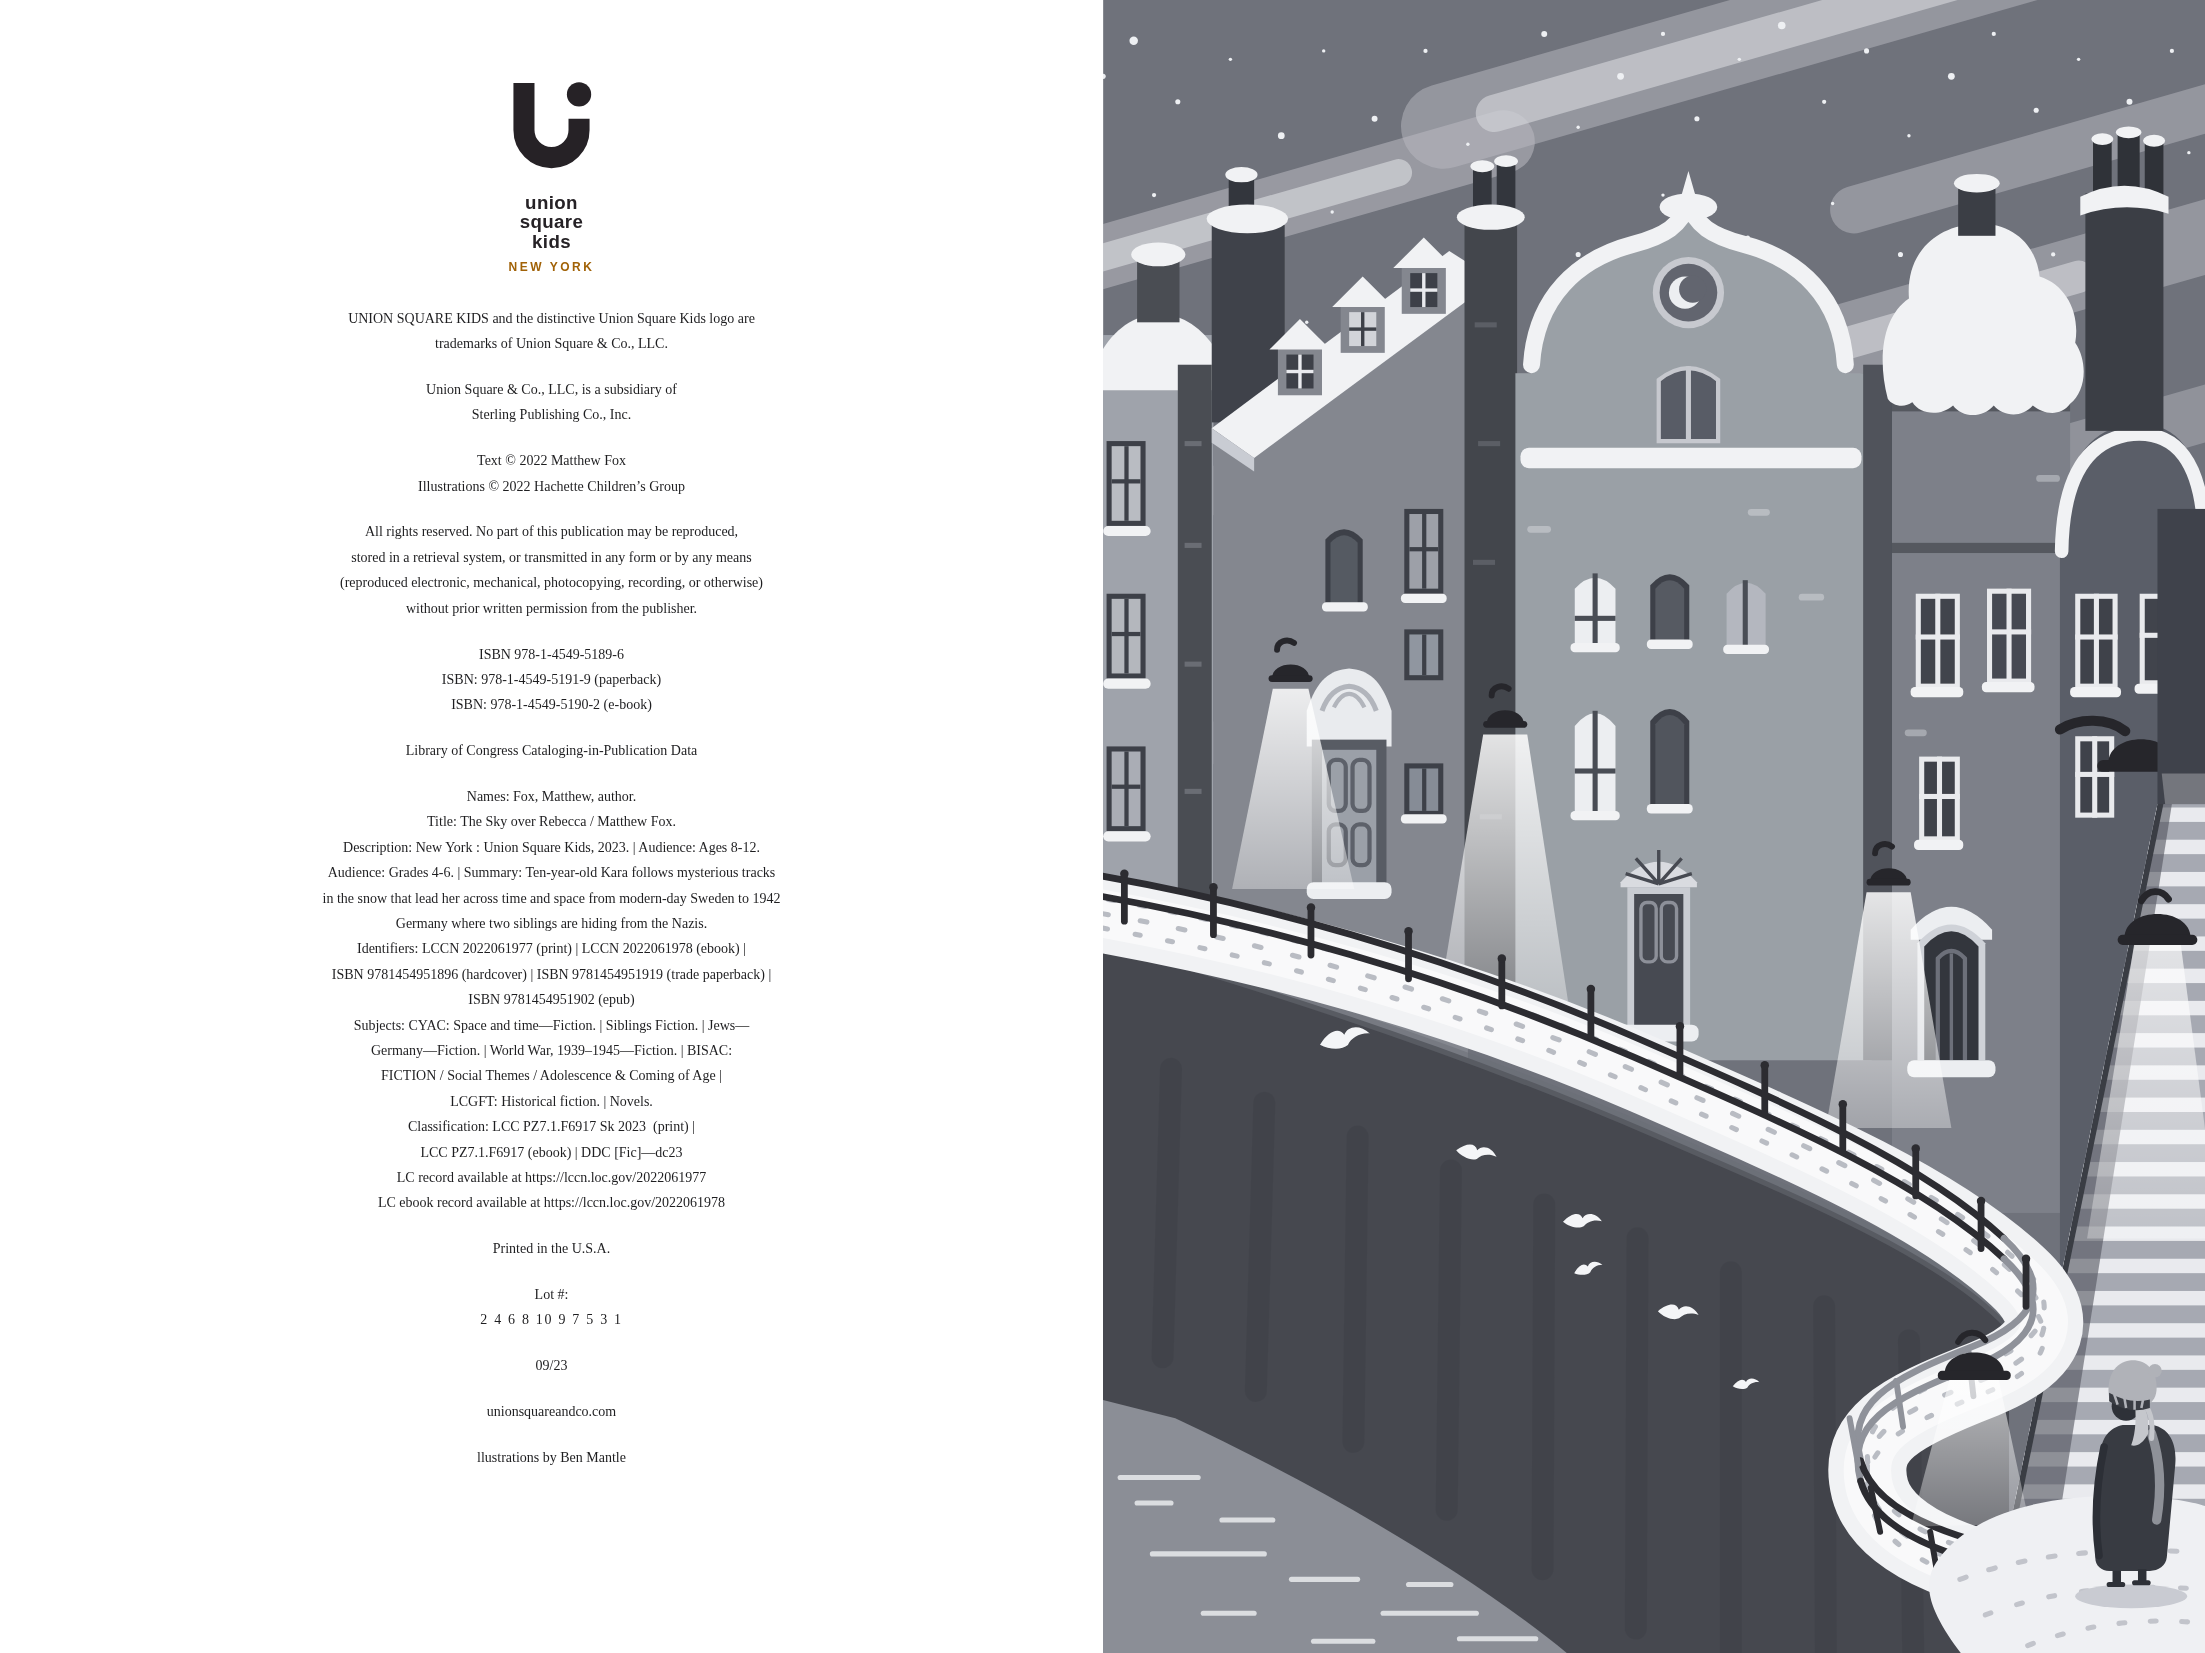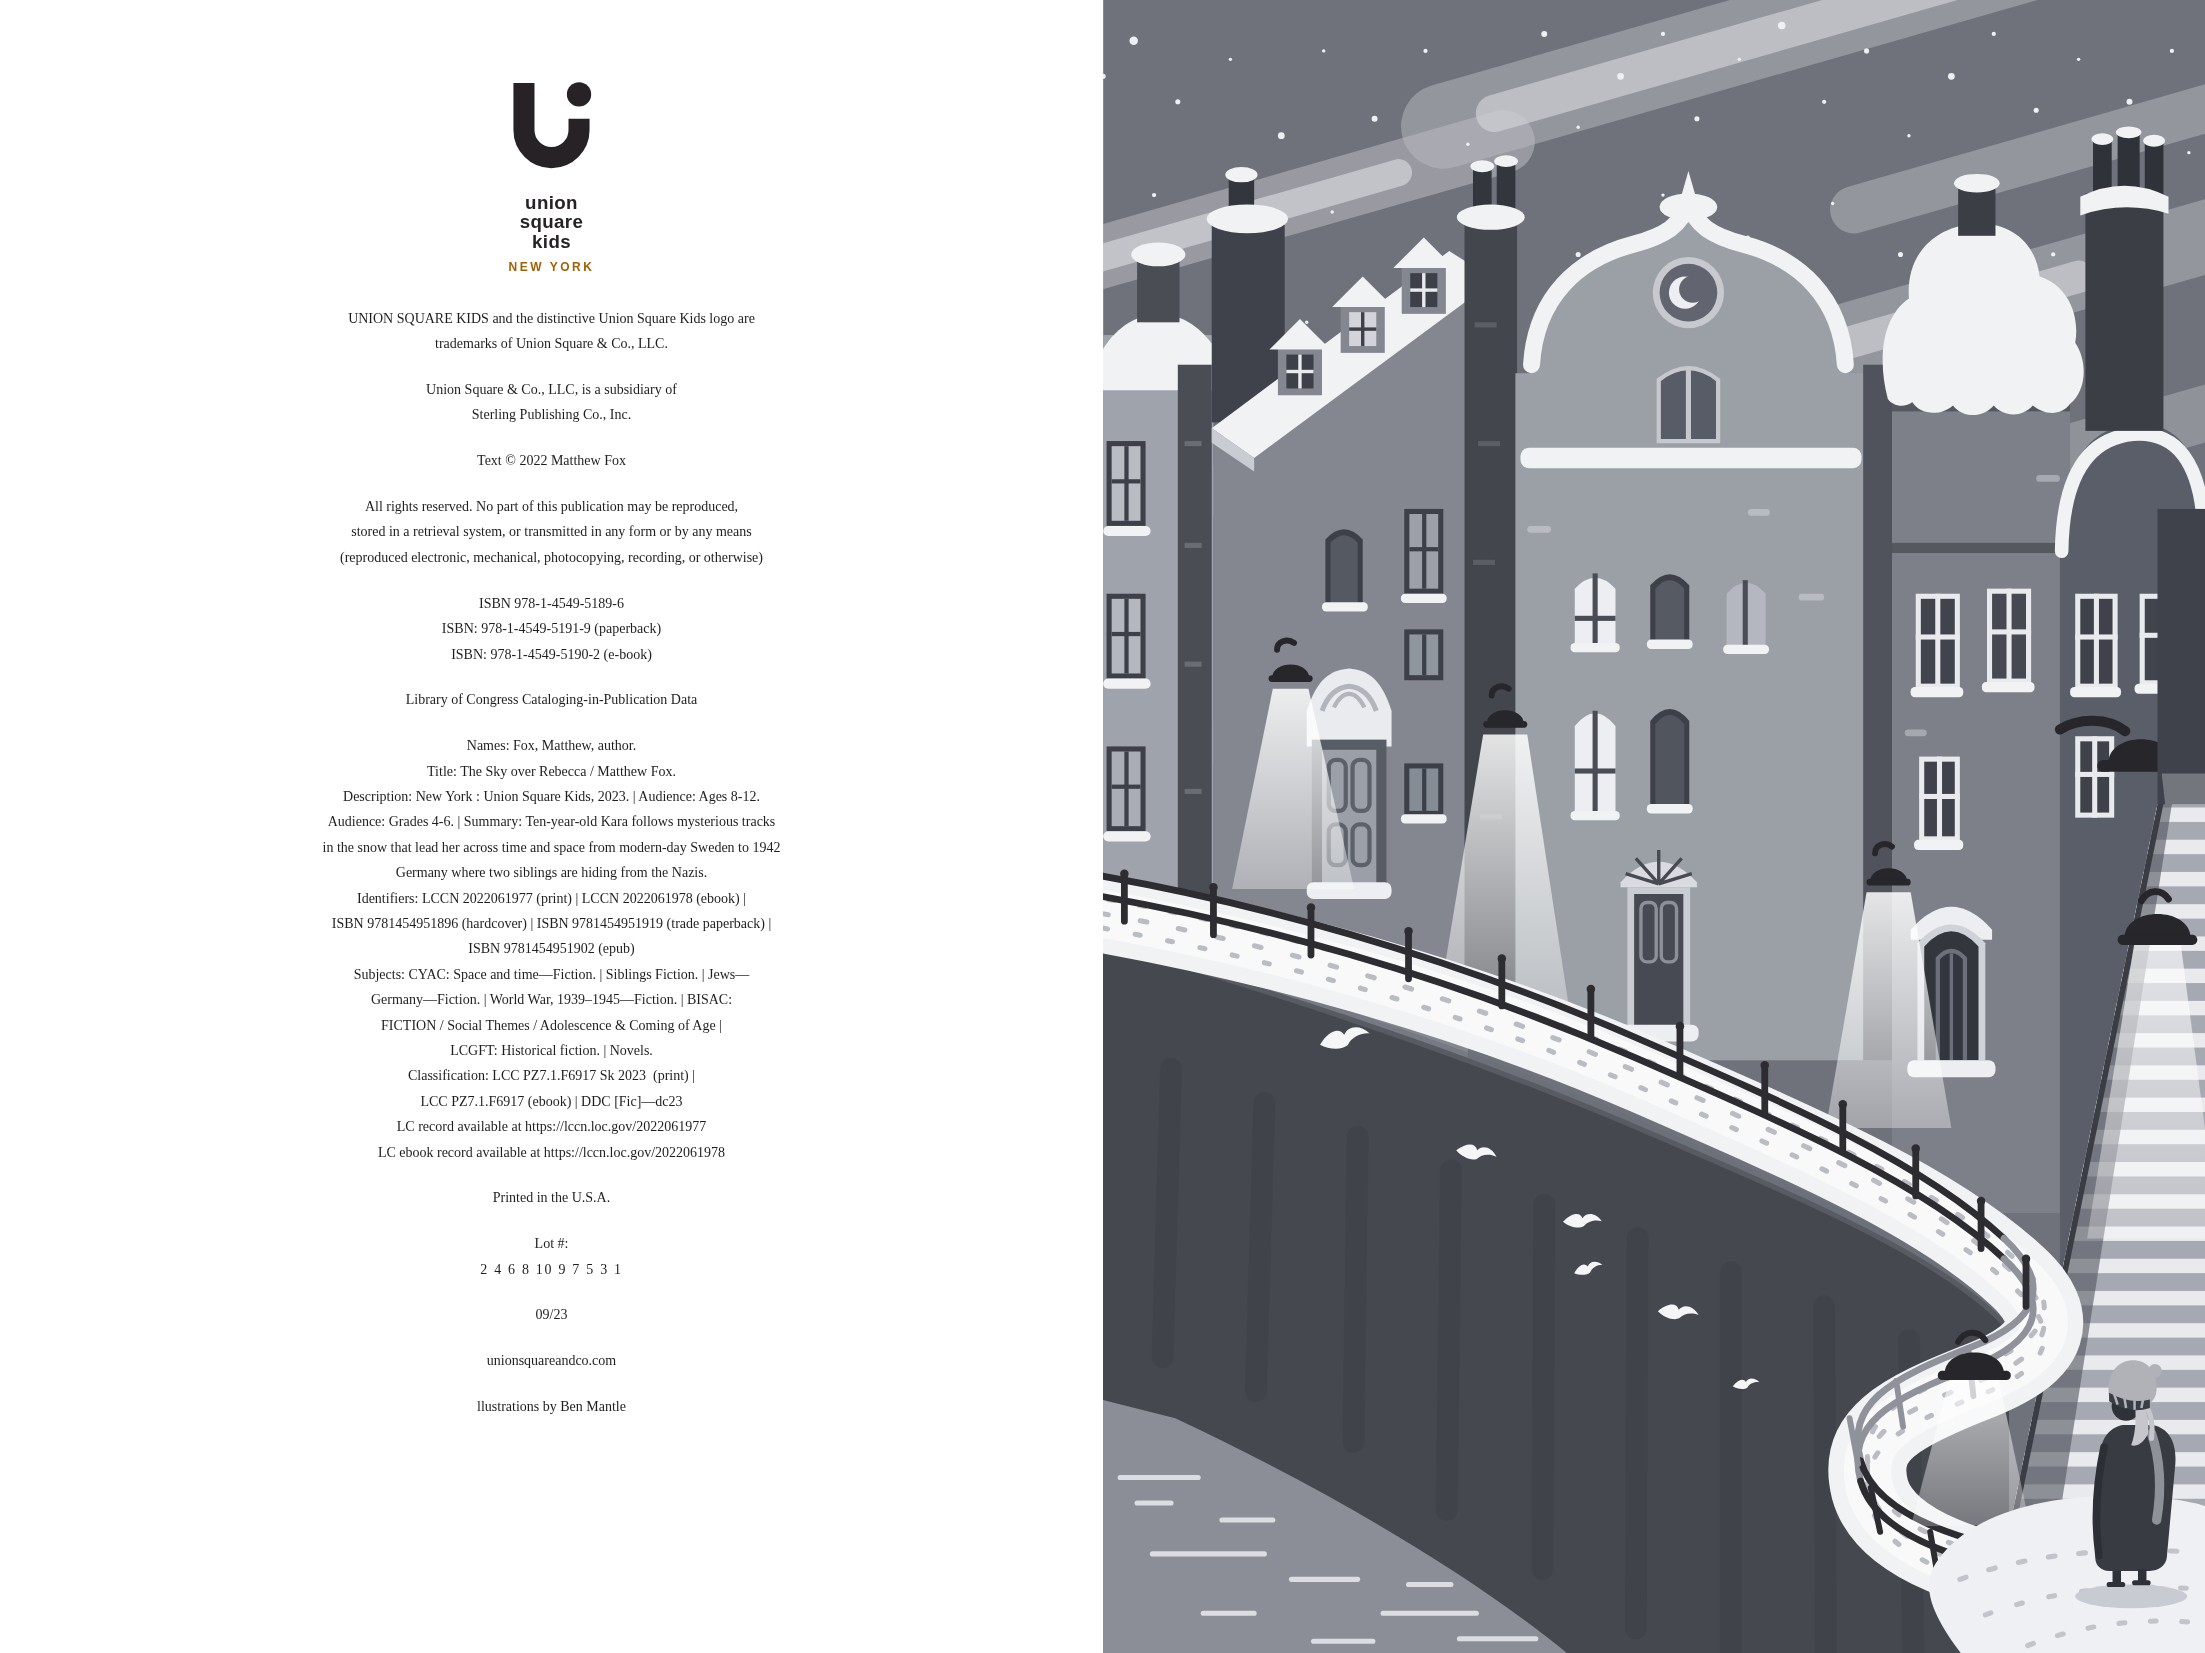--- a/index.html
+++ b/index.html
@@ -45,25 +45,27 @@
       <div class="tblock">
           <div>UNION SQUARE KIDS and the distinctive Union Square Kids logo are</div>
           <div>trademarks of Union Square &amp; Co., LLC.</div>
         </div>
       <div class="tblock">
           <div>Union Square &amp; Co., LLC, is a subsidiary of</div>
           <div>Sterling Publishing Co., Inc.</div>
         </div>
       <div class="tblock">
           <div>Text © 2022 Matthew Fox</div>
+          <div>Illustrations © 2022 Hachette Children’s Group</div>
         </div>
       <div class="tblock">
           <div>All rights reserved. No part of this publication may be reproduced,</div>
           <div>stored in a retrieval system, or transmitted in any form or by any means</div>
           <div>(reproduced electronic, mechanical, photocopying, recording, or otherwise)</div>
+          <div>without prior written permission from the publisher.</div>
         </div>
       <div class="tblock">
           <div>ISBN 978-1-4549-5189-6</div>
           <div>ISBN: 978-1-4549-5191-9 (paperback)</div>
           <div>ISBN: 978-1-4549-5190-2 (e-book)</div>
         </div>
       <div class="tblock">
           <div>Library of Congress Cataloging-in-Publication Data</div>
         </div>
       <div class="tblock">

